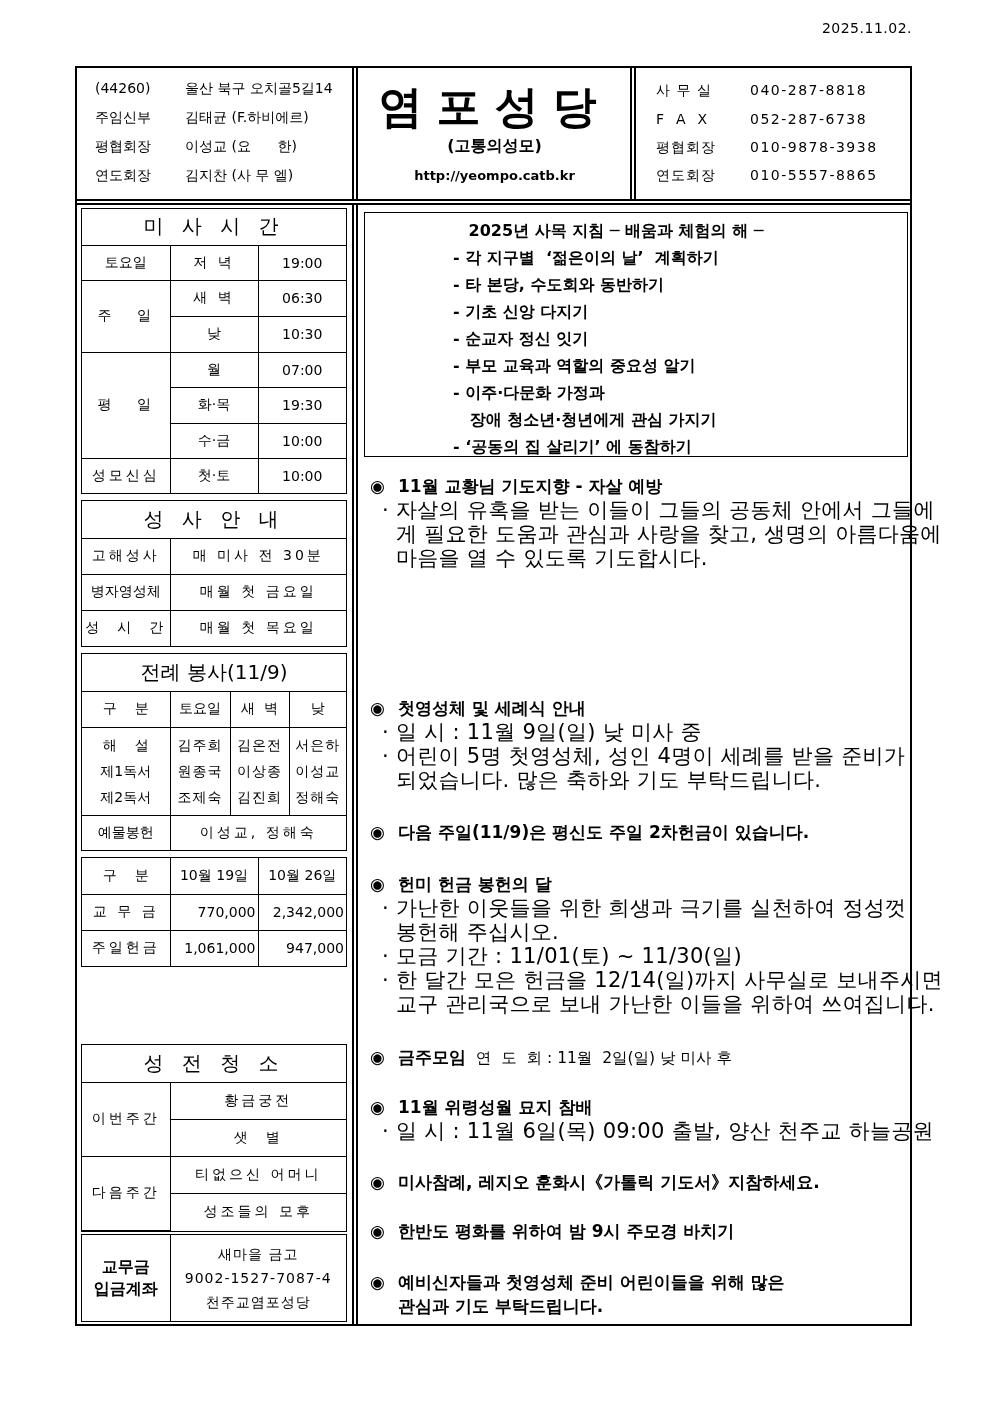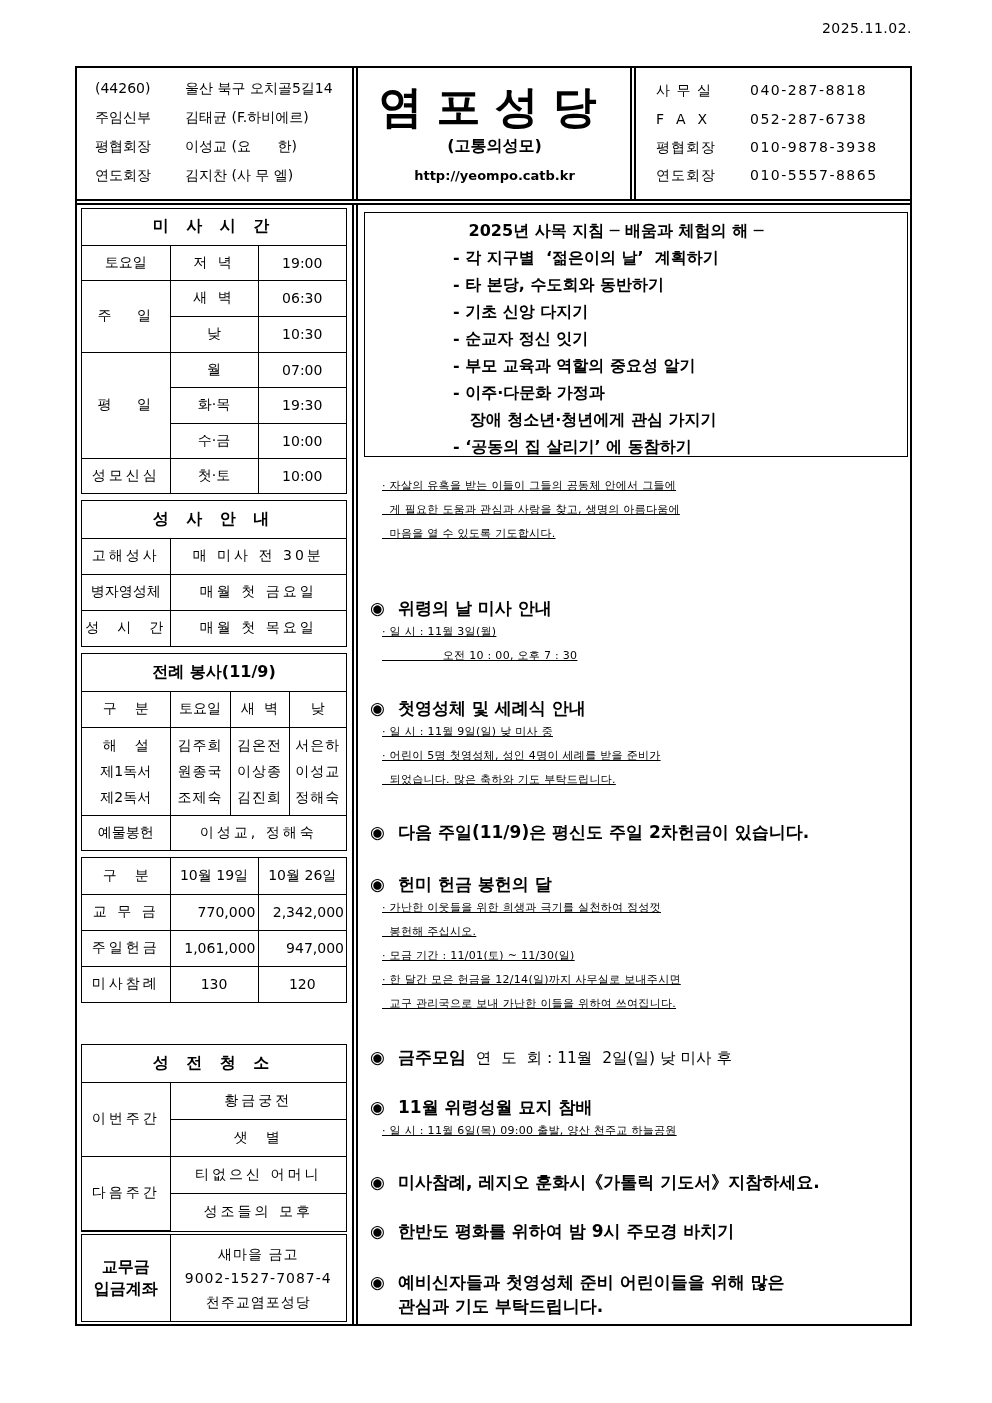--- a/index.html
+++ b/index.html
@@ -30,34 +30,34 @@
   .contact-row .v { letter-spacing: 1.5px; }
 
   
   .lbox { position: absolute; left: 4px; width: 266px; border: 1.5px solid #000; }
   table.grid { border-collapse: collapse; width: 100%; font-size: 14px; }
   table.grid td { border: 1px solid #000; text-align: center; vertical-align: middle; padding: 0; }
   table.grid tr:first-child td { border-top: none; }
   table.grid td:first-child { border-left: none; }
   table.grid td:last-child { border-right: none; }
   table.grid tr:last-child td { border-bottom: none; }
-  .box-title { font-weight: bold; font-size: 16px; letter-spacing: 6px; }
+  .box-title { font-weight: normal; font-size: 20px; letter-spacing: 6px; }
   .box-title.tight { letter-spacing: 0; text-align: center; }
   .sp3 { letter-spacing: 3px; }
   .num { text-align: right !important; padding-right: 2px !important; }
 
   
   .motto { position: absolute; left: 287px; top: 144px; width: 544px; height: 245px; border: 1.5px solid #000; }
   .motto-title { position: absolute; left: 0; right: 0; top: 8px; text-align: center; font-size: 16px; font-weight: bold; padding-right: 40px; }
   .motto-item { position: absolute; left: 88px; font-size: 16px; font-weight: bold; white-space: pre; }
 
   .notice { position: absolute; left: 293px; width: 540px; }
   .n-title { font-size: 17px; font-weight: bold; white-space: pre; line-height: 24px; }
   .n-title .bullet { display: inline-block; width: 28px; font-weight: normal; }
-  .n-line { font-size: 11px; line-height: 24px; white-space: pre; padding-left: 12px; letter-spacing: 0.3px; text-decoration: underline; }
+  .n-line { font-size: 21px; line-height: 24px; white-space: pre; padding-left: 12px; letter-spacing: 0.3px; }
   .n-title .plain { font-weight: normal; font-size: 15.5px; }
 </style>
 </head>
 <body>
 
 <div class="date">2025.11.02.</div>
 
 <div class="frame">
 
   <div class="hdr-left">
@@ -204,25 +204,20 @@
       </tr>
       <tr style="height:36px">
         <td class="sp3">교 무 금</td>
         <td class="num">770,000</td>
         <td class="num">2,342,000</td>
       </tr>
       <tr style="height:36px">
         <td class="sp3">주일헌금</td>
         <td class="num">1,061,000</td>
         <td class="num">947,000</td>
-      </tr>
-      <tr style="height:36px">
-        <td class="sp3">미사참례</td>
-        <td>130</td>
-        <td>120</td>
       </tr>
     </tbody>
       </table>
   </div>
 
   <div class="lbox" style="top:976px;">
     <table class="grid">
       <tbody>
           <tr style="height:37px">
             <td colspan="2" class="box-title">성 전 청 소</td>
@@ -269,30 +264,26 @@
     <div class="motto-item" style="top:62px">- 타 본당, 수도회와 동반하기</div>
     <div class="motto-item" style="top:89px">- 기초 신앙 다지기</div>
     <div class="motto-item" style="top:116px">- 순교자 정신 잇기</div>
     <div class="motto-item" style="top:143px">- 부모 교육과 역할의 중요성 알기</div>
     <div class="motto-item" style="top:170px">- 이주·다문화 가정과</div>
     <div class="motto-item" style="top:197px">   장애 청소년·청년에게 관심 가지기</div>
     <div class="motto-item" style="top:224px">- ‘공동의 집 살리기’ 에 동참하기</div>
   </div>
 
   <div class="notice" style="top:406px">
+    <div class="n-title"><span class="bullet">◉</span><span>11월 교황님 기도지향 - 자살 예방</span></div>
     <div class="n-line">· 자살의 유혹을 받는 이들이 그들의 공동체 안에서 그들에</div>
     <div class="n-line" style="padding-left:12px">  게 필요한 도움과 관심과 사랑을 찾고, 생명의 아름다움에</div>
     <div class="n-line" style="padding-left:12px">  마음을 열 수 있도록 기도합시다.</div>
   </div>
 
-  <div class="notice" style="top:528px">
-    <div class="n-title"><span class="bullet">◉</span><span>위령의 날 미사 안내</span></div>
-    <div class="n-line">· 일 시 : 11월 3일(월)</div>
-    <div class="n-line">                오전 10 : 00, 오후 7 : 30</div>
-  </div>
 
   <div class="notice" style="top:628px">
     <div class="n-title"><span class="bullet">◉</span><span>첫영성체 및 세례식 안내</span></div>
     <div class="n-line">· 일 시 : 11월 9일(일) 낮 미사 중</div>
     <div class="n-line">· 어린이 5명 첫영성체, 성인 4명이 세례를 받을 준비가</div>
     <div class="n-line">  되었습니다. 많은 축하와 기도 부탁드립니다.</div>
   </div>
 
   <div class="notice" style="top:752px">
     <div class="n-title"><span class="bullet">◉</span><span>다음 주일(11/9)은 평신도 주일 2차헌금이 있습니다.</span></div>

